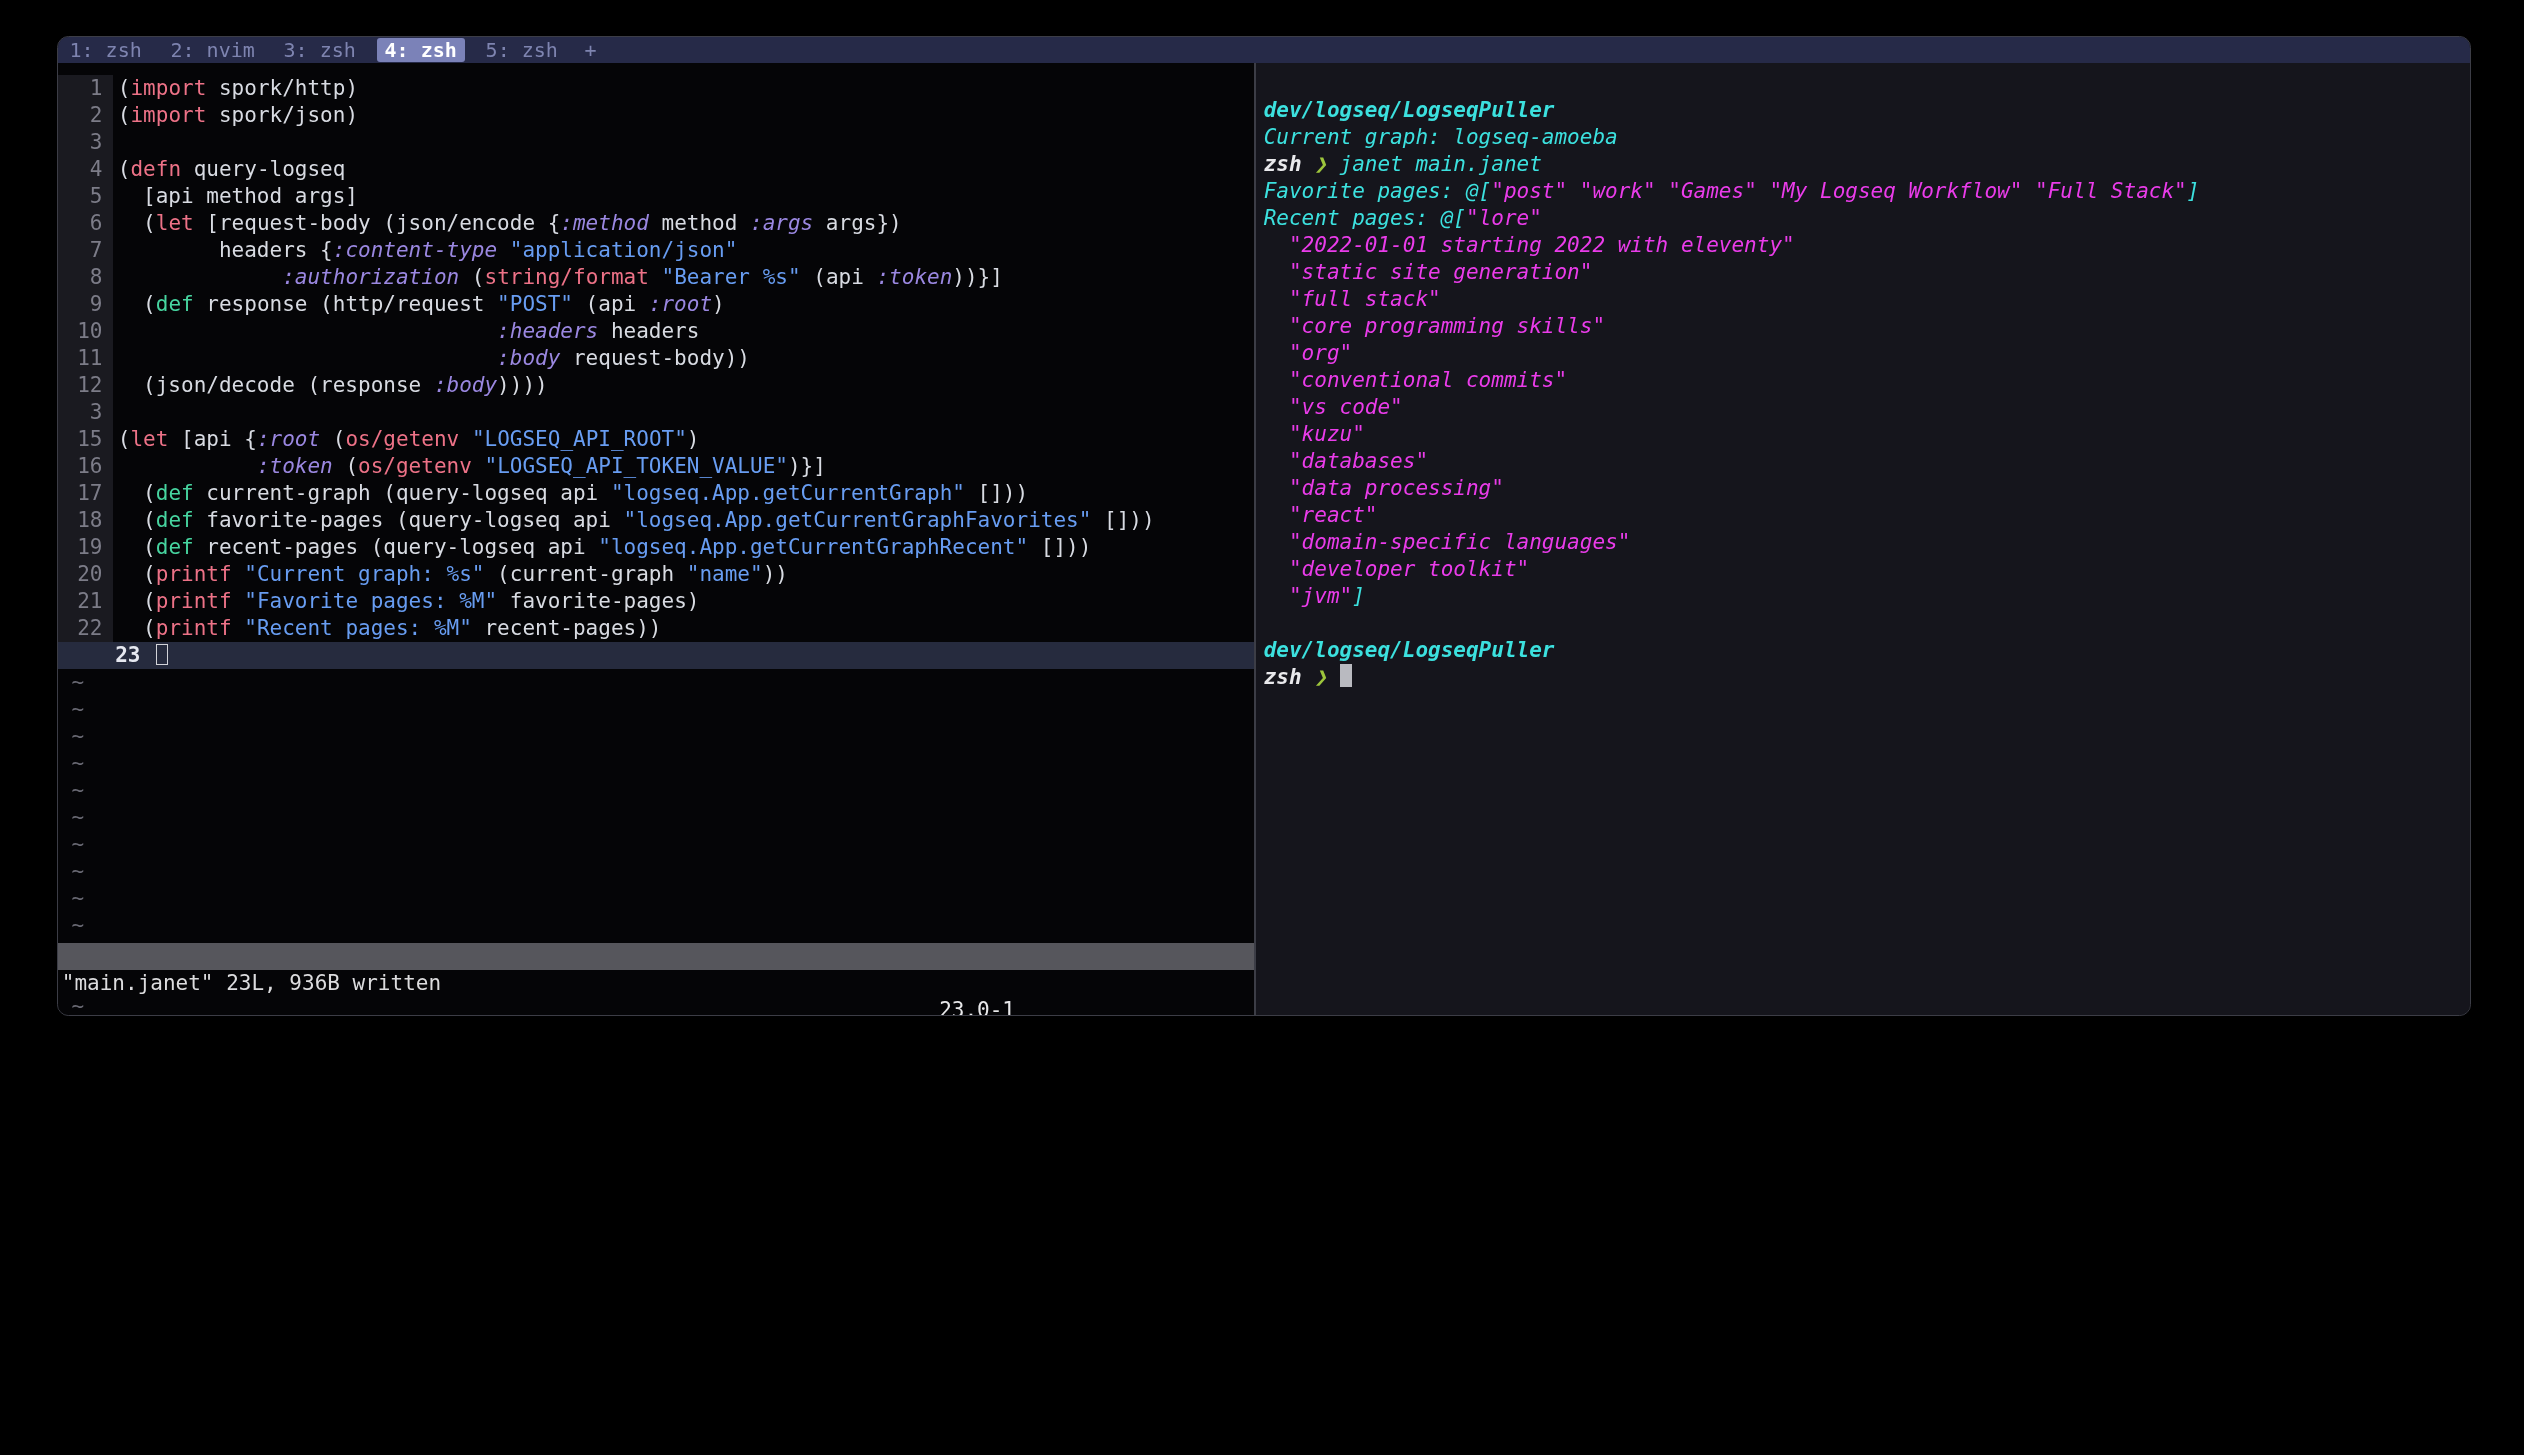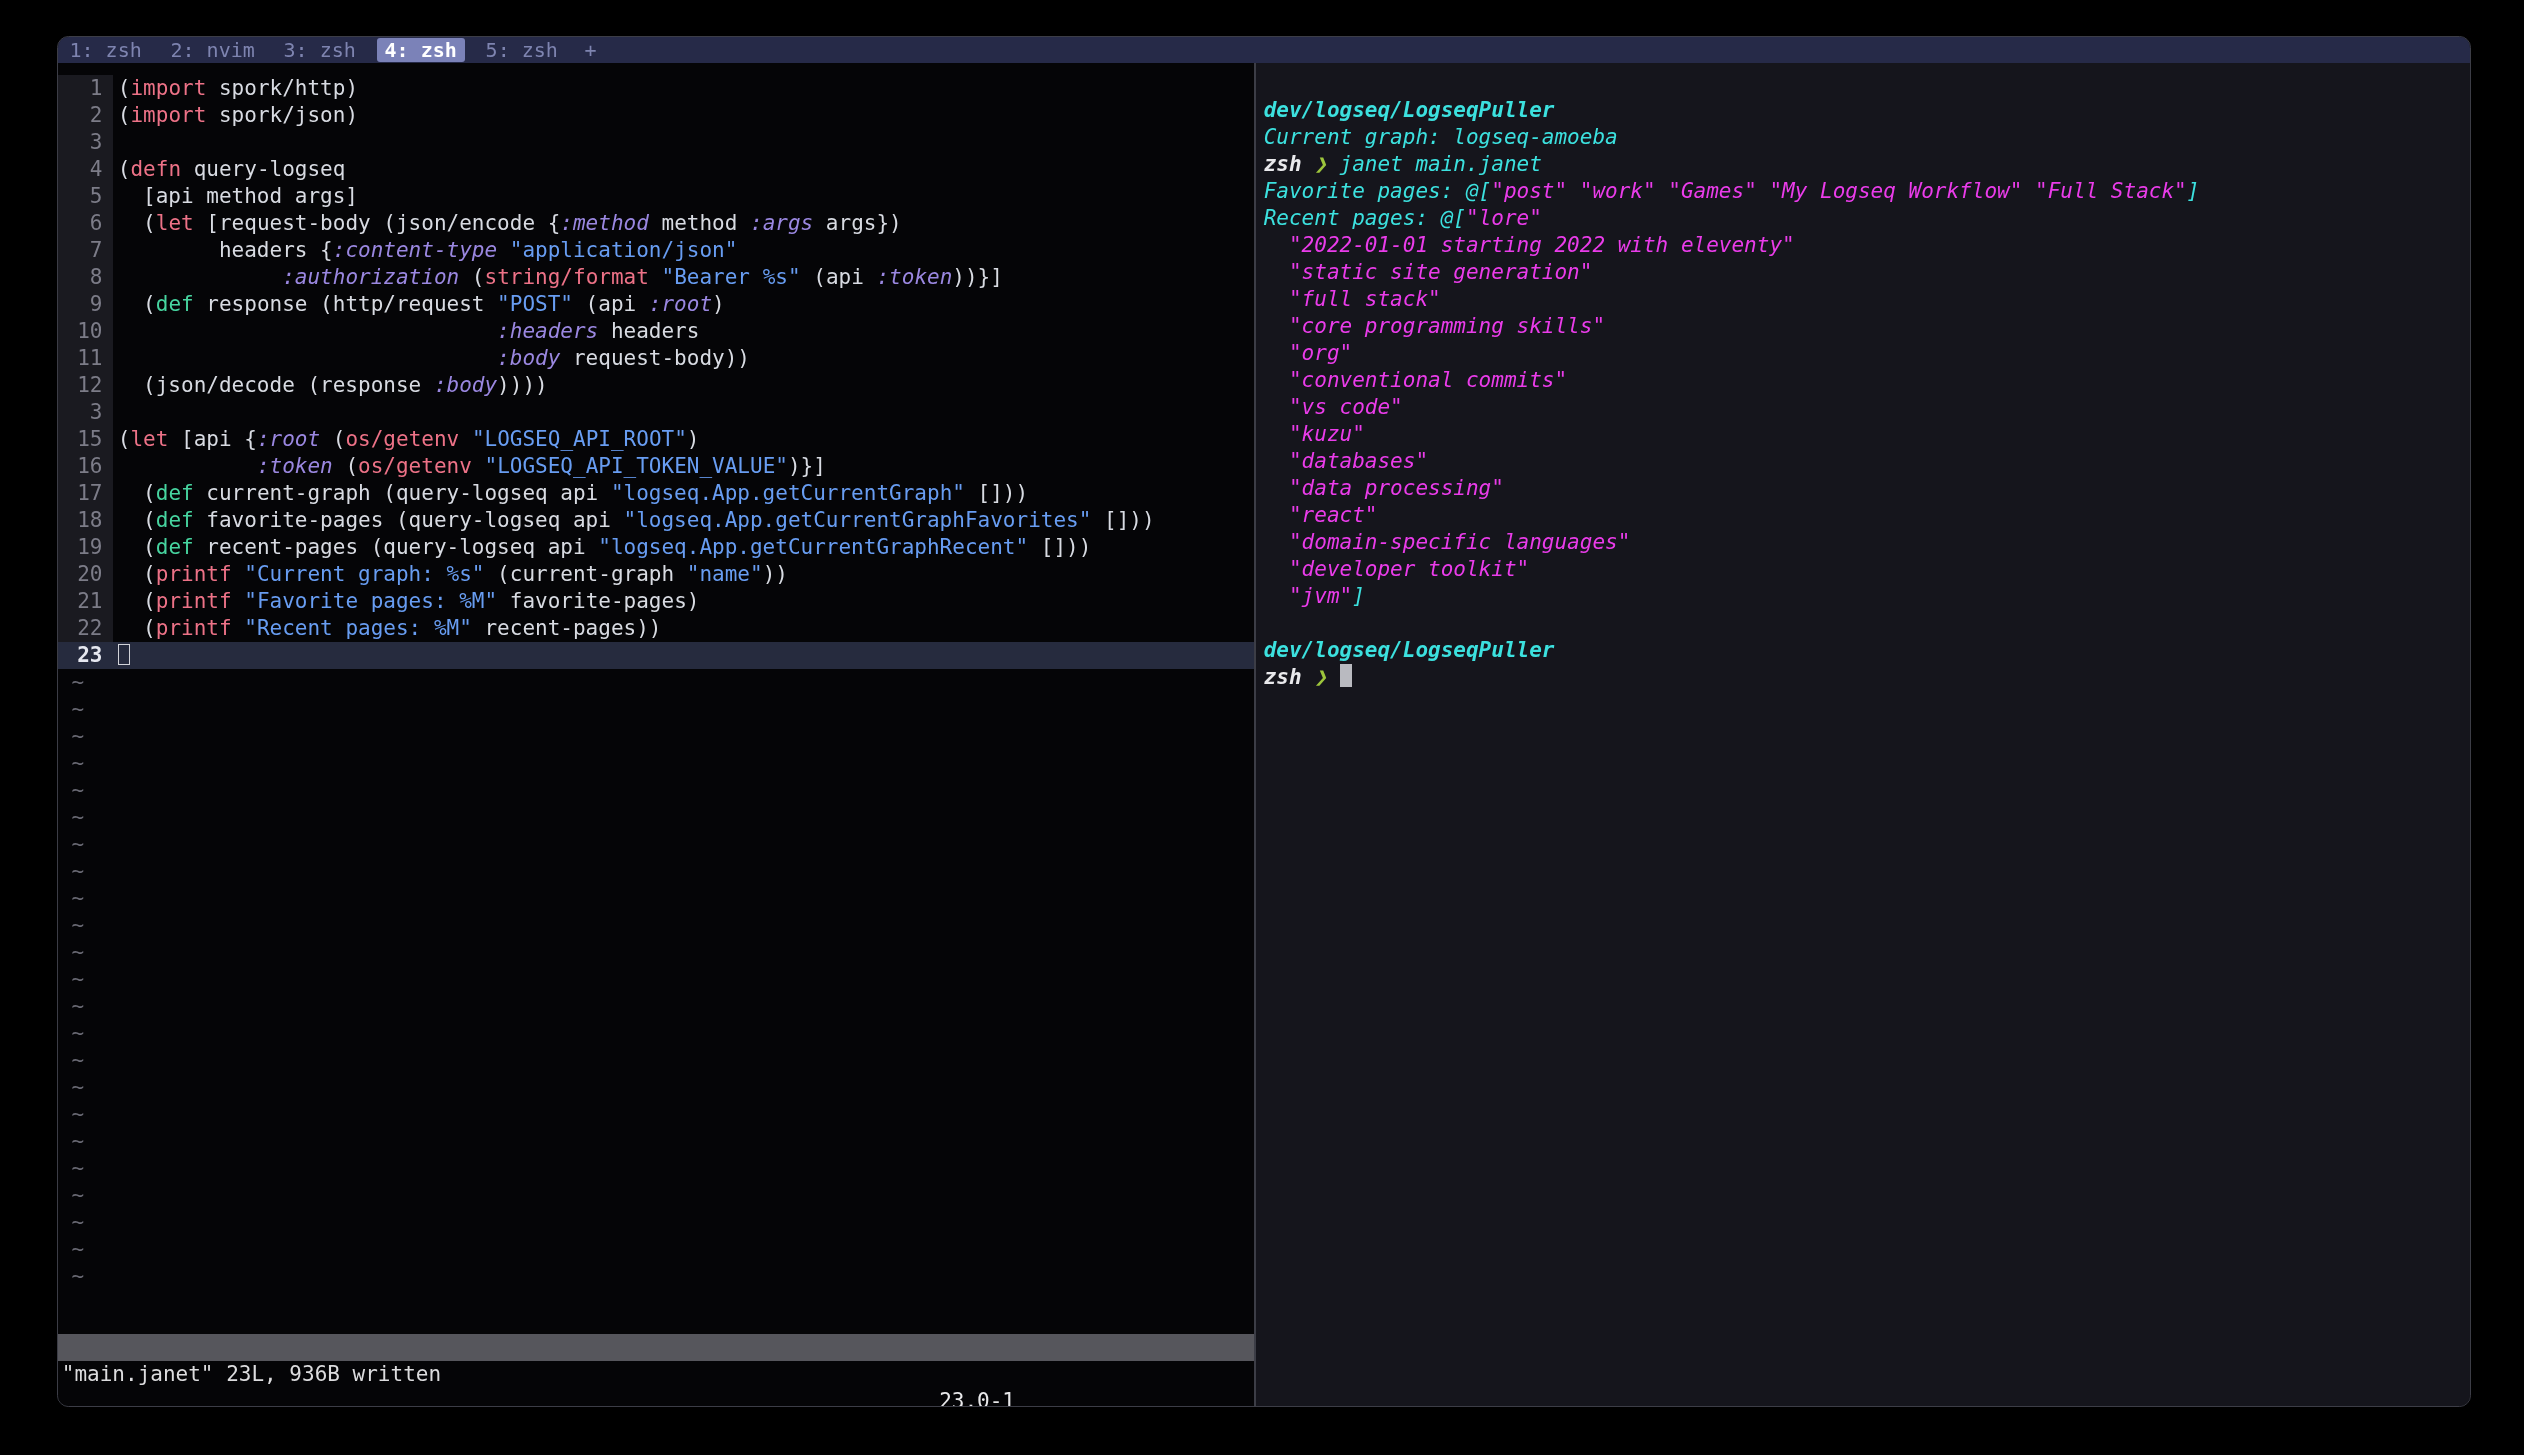--- a/index.html
+++ b/index.html
@@ -1,20 +1,20 @@
 <!DOCTYPE html>
 <html style="--tabbar-bg: #262a48; --tab-inactive-fg: #7e84b0; --tab-active-bg: #7b82b8; --tab-active-fg: #ffffff; --editor-bg: #050507; --gutter-bg: #1a1a20; --line-number: #7c7c88; --cursorline-bg: #262b3e; --cursorline-number: #e6e8f0; --tilde: #6a6a74; --fg: #d8dbe2; --kw: #ed7287; --def: #47d5a0; --str: #689df2; --key: #9a87e0; --status-bg: #56565c; --status-fg: #e8e8ea; --message-fg: #dcdcde; --term-bg: #15151c; --cyan: #3ce1df; --magenta: #ea3cea; --white: #e9e9ec; --green: #9dc53c; --cursor: #b9bac0; --divider: #3c3d46;"><head>
 <meta charset="utf-8">
 <style>
   * { box-sizing: border-box; }
   html,body { margin:0; padding:0; background:#000; width:2525px; height:1455px; overflow:hidden; }
   body { font-family:"DejaVu Sans Mono", monospace; }
 
   .window {
-    position:absolute; left:57px; top:36px; width:2414px; height:1371px;
+    position:absolute; left:57px; top:36px; width:2414px; height:980px;
     background:var(--term-bg); border:1px solid var(--divider);
     border-radius:11.5px; overflow:hidden;
   }
   .tabbar {
     position:absolute; left:0; top:0; right:0; height:26px;
     background:var(--tabbar-bg); display:flex; align-items:center;
     padding-left:3.8px; font-size:20px; color:var(--tab-inactive-fg);
   }
   .tab { padding:1px 7.7px; margin-right:13.4px; height:24px; line-height:22px; white-space:pre; }
   .tab.active { background:var(--tab-active-bg); color:var(--tab-active-fg); font-weight:bold; border-radius:3px; }
@@ -25,21 +25,21 @@
 
   
   .editor {
     position:absolute; left:0; top:0; width:1196px; height:100%;
     background:var(--editor-bg); padding-top:12.4px; overflow:hidden;
   }
   .erow { display:flex; height:27px; line-height:27px; font-size:21px; white-space:pre; }
   .gutter { flex:none; width:55px; text-align:right; padding-right:10.5px;
             color:var(--line-number); background:var(--gutter-bg); }
   .code { margin-left:4.8px; white-space:pre; color:var(--fg); }
-  .erow.cursorline { background:var(--cursorline-bg); }
+  .erow.cursorline { background:var(--cursorline-bg);padding-left:38px; }
   .erow.cursorline .gutter { background:transparent; color:var(--cursorline-number); font-weight:bold; }
   .trow-tilde { height:27px; line-height:27px; font-size:21px; color:var(--tilde); padding-left:13.4px; }
   .hollow-cursor { display:inline-block; width:12.4px; height:21px; border:1.9px solid #d2d3d9;
                    vertical-align:middle; margin-top:-3.8px; }
 
   .seg-fg  { color:var(--fg); }
   .seg-kw  { color:var(--kw); }
   .seg-def { color:var(--def);text-align:center; }
   .seg-str { color:var(--str); }
   .seg-key { color:var(--key); font-style:italic;margin-top:18px; }

